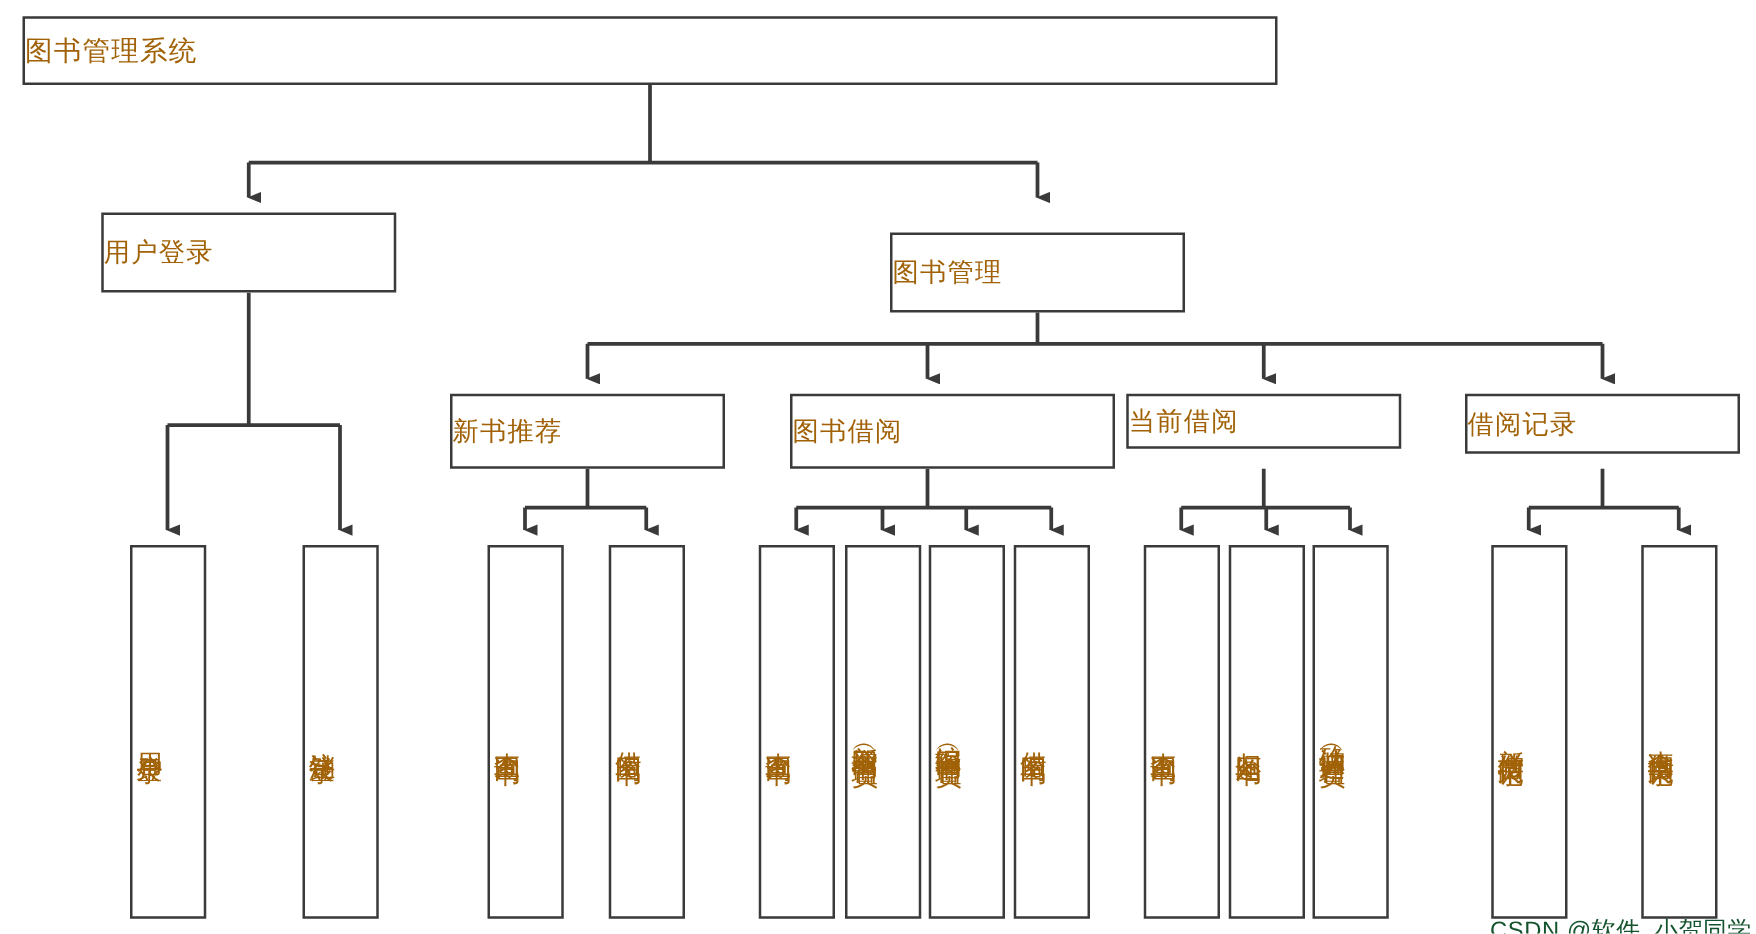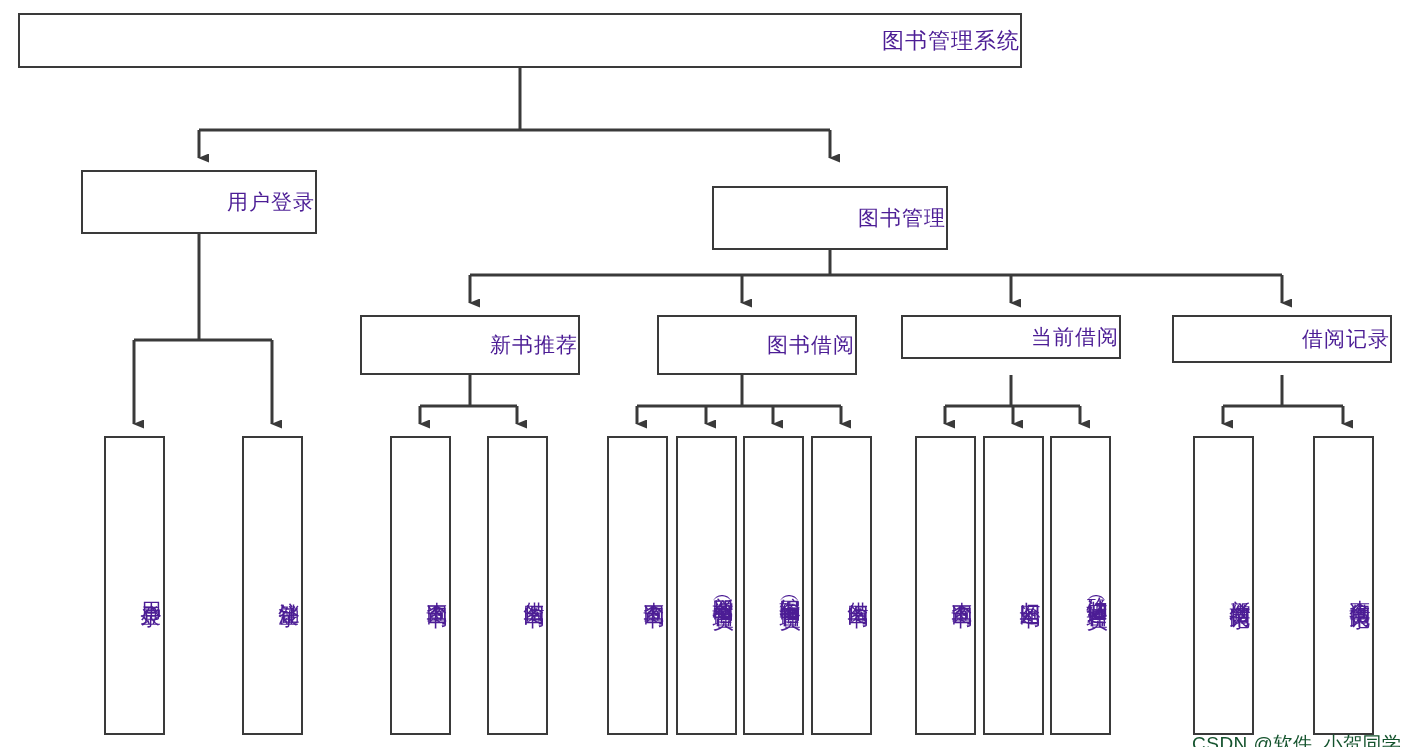--- a/index.html
+++ b/index.html
@@ -25,22 +25,22 @@
     height: 747px;
     pointer-events: none;
   }
   .node {
     position: absolute;
     box-sizing: border-box;
     background: #ffffff;
     border: 2px solid #3a3a3a;
     display: flex;
     align-items: center;
-    justify-content: flex-end;
-    color: #4c1d95;
+    justify-content: flex-start;
+    color: #a16207;
   }
   .node.horiz {
     font-size: 21px;
     letter-spacing: 1px;
   }
   .node.vert {
     font-size: 21px;
     letter-spacing: 2px;
   }
   .node.vert .label {
@@ -133,21 +133,21 @@
   <div class="node horiz" style="left:81px; top:170px; width:236px; height:64px;">
     <span class="label">用户登录</span>
   </div>
   <div class="node horiz" style="left:712px; top:170px; width:236px; height:64px;margin-top:16px;">
     <span class="label">图书管理</span>
   </div>
 
   <div class="node horiz" style="left:360px; top:315px; width:220px; height:60px;">
     <span class="label">新书推荐</span>
   </div>
-  <div class="node horiz" style="left:657px; top:315px; width:200px; height:60px;">
+  <div class="node horiz" style="left:632px; top:315px; width:260px; height:60px;">
     <span class="label">图书借阅</span>
   </div>
   <div class="node horiz" style="left:901px; top:315px; width:220px; height:44px;">
     <span class="label">当前借阅</span>
   </div>
   <div class="node horiz" style="left:1172px; top:315px; width:220px; height:48px;">
     <span class="label">借阅记录</span>
   </div>
 
   <div class="node vert" style="left:104px; top:436px; width:61px; height:299px;">

